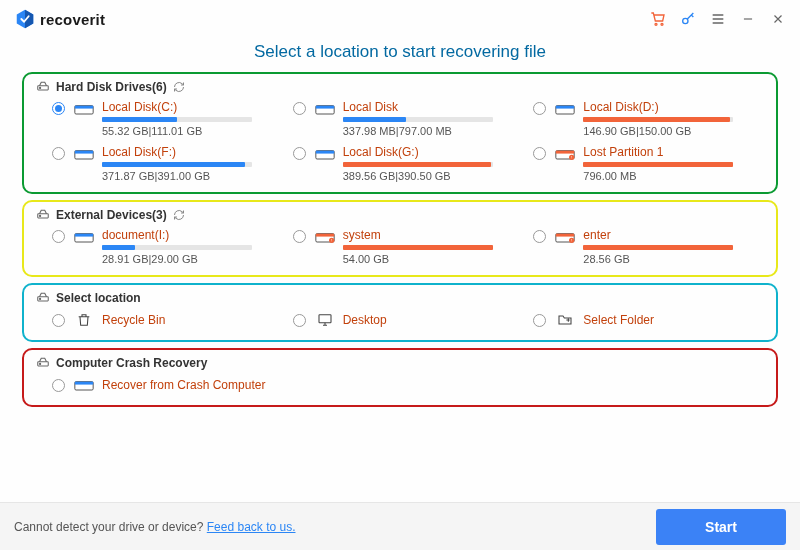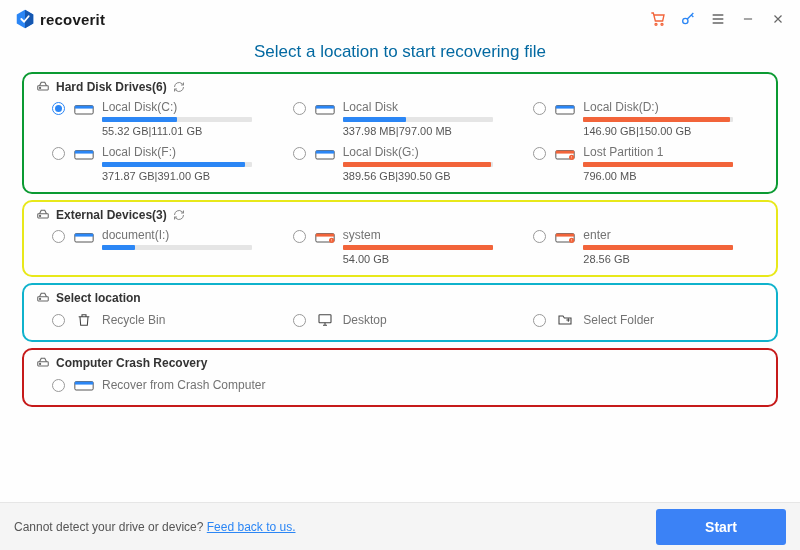--- a/index.html
+++ b/index.html
@@ -76,21 +76,21 @@
 .radio {
   width: 13px; height: 13px; border-radius: 50%;
   border: 1.5px solid #999; background:#fff; margin-top:2px;
   display:flex;align-items:center;justify-content:center;cursor:pointer;
 }
 .radio.on { border-color:#2b86f5; }
 .radio.on::after{content:"";width:7px;height:7px;border-radius:50%;background:#2b86f5;}
 .drv-ic { width:20px;height:16px;margin-top:1px;display:flex;}
 .drv-ic svg{width:20px;height:16px;}
 .info { display:flex;flex-direction:column;gap:3px; min-width:0;}
-.name { color:#737373; font-size:12px;}
+.name { color:#c2410c; font-size:12px;}
 .bar { height:5px;background:#e5e5e5;position:relative;width:150px;border-radius:1px;}
 .bar .fill{height:100%;border-radius:1px;}
 .fill.blue{background:#2b86f5;}
 .fill.orange{background:#f2643a;}
 .usage { font-size:11px;color:#555;}
 .simple-item {
   display: grid;
   grid-template-columns: 16px 22px 1fr;
   column-gap: 6px;
   align-items: center;
@@ -305,20 +305,21 @@
               <svg viewBox="0 0 24 16">
                 <rect x="1" y="4" width="22" height="10" rx="1.5" fill="#fff" stroke="#555" stroke-width="1.2"></rect>
                 <rect x="1" y="4" width="22" height="3.5" fill="#2b86f5"></rect>
               </svg>
             </span>
     <div class="info">
       <span class="name">document(I:)</span>
       <div class="bar">
                 <div class="fill blue" style="width:22%"></div>
               </div>
+      <span class="usage">28.91  GB|29.00  GB</span>
     </div>
   </div>
           <div class="item">
     <div class="radio "></div>
     <span class="drv-ic">
               <svg viewBox="0 0 24 16">
                 <rect x="1" y="4" width="22" height="10" rx="1.5" fill="#fff" stroke="#555" stroke-width="1.2"></rect>
                 <rect x="1" y="4" width="22" height="3.5" fill="#f2643a"></rect>
                 <circle cx="20" cy="12" r="3.2" fill="#f2643a"></circle>
                 <text x="20" y="14" font-size="5" fill="#fff" text-anchor="middle" font-family="Arial">!</text>

